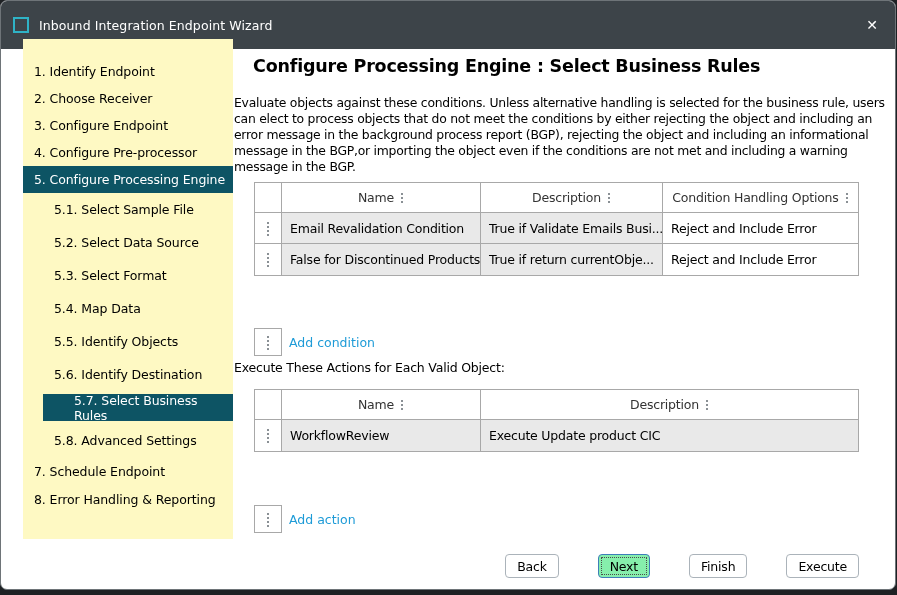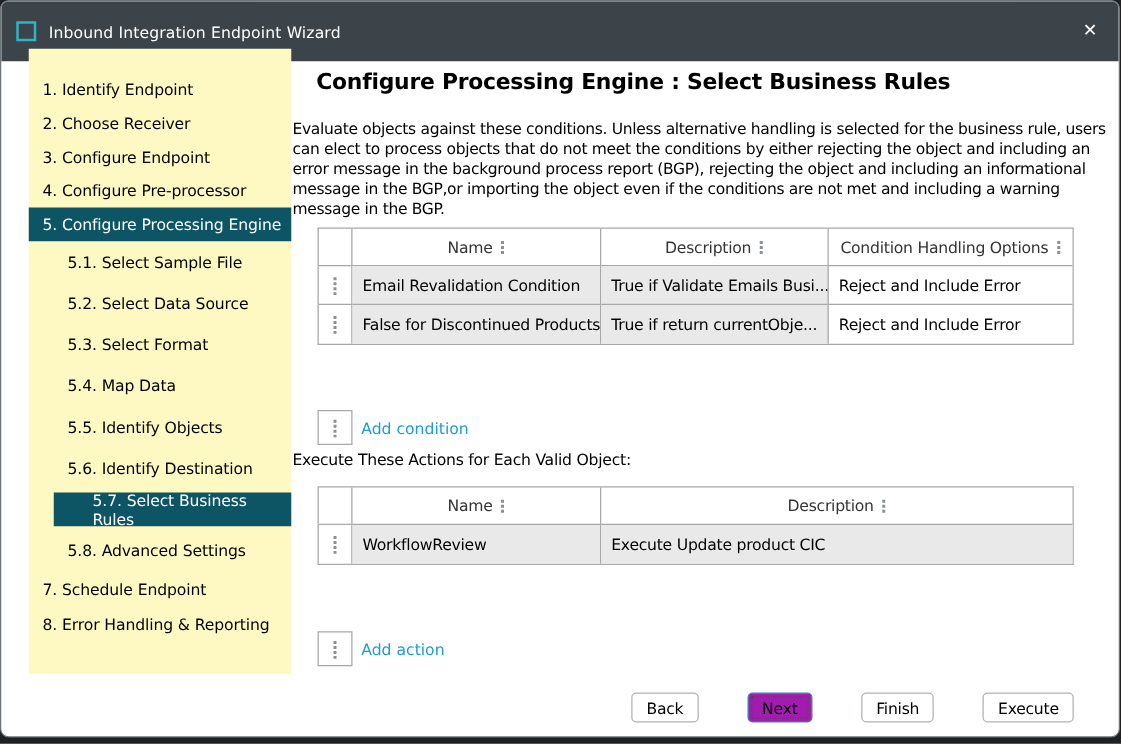--- a/index.html
+++ b/index.html
@@ -61,21 +61,21 @@
   #addcond{top:327px}
   #addact{top:504px}
   .exec-label{position:absolute;left:233px;top:359px;font-size:12.5px;color:#000;letter-spacing:-0.2px}
   
   .footer{position:absolute;top:553px;right:36px;display:flex;gap:19px}
   .btn{
     height:24px;min-width:50px;padding:0 11px;background:#fff;border:1px solid #abb3ba;
     border-radius:4px;font-size:12.5px;color:#000;display:flex;align-items:center;justify-content:center;
     font-family:inherit;box-sizing:border-box;cursor:default;letter-spacing:-0.2px;margin-left:20px;
   }
-  .btn.focused{border-color:#3e7fb8;background:#a21caf;outline:1px dotted #4a4a4a;outline-offset:-4px}
+  .btn.focused{border-color:#3e7fb8;background:#86efac;outline:1px dotted #4a4a4a;outline-offset:-4px}
 </style>
 </head>
 <body>
 
 <div class="window">
 
   <div class="titlebar">
     <span class="app-icon"></span>
     <span class="title">Inbound Integration Endpoint Wizard</span>
     <span class="close">✕</span>

